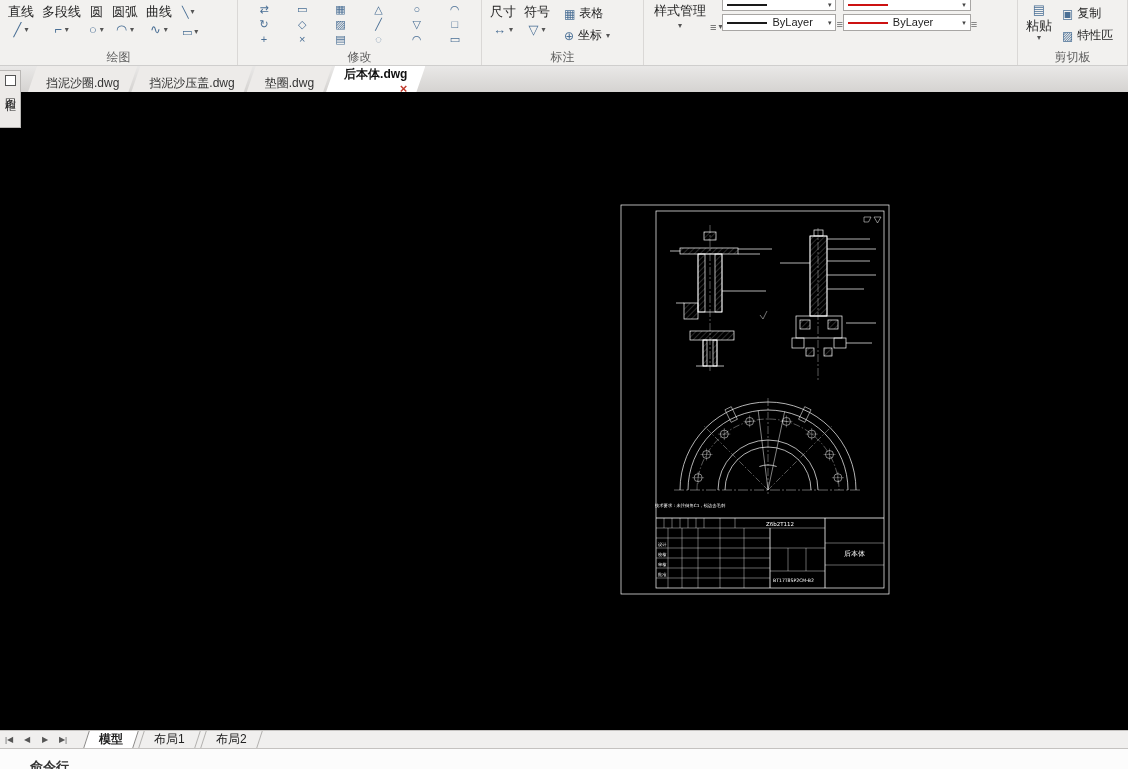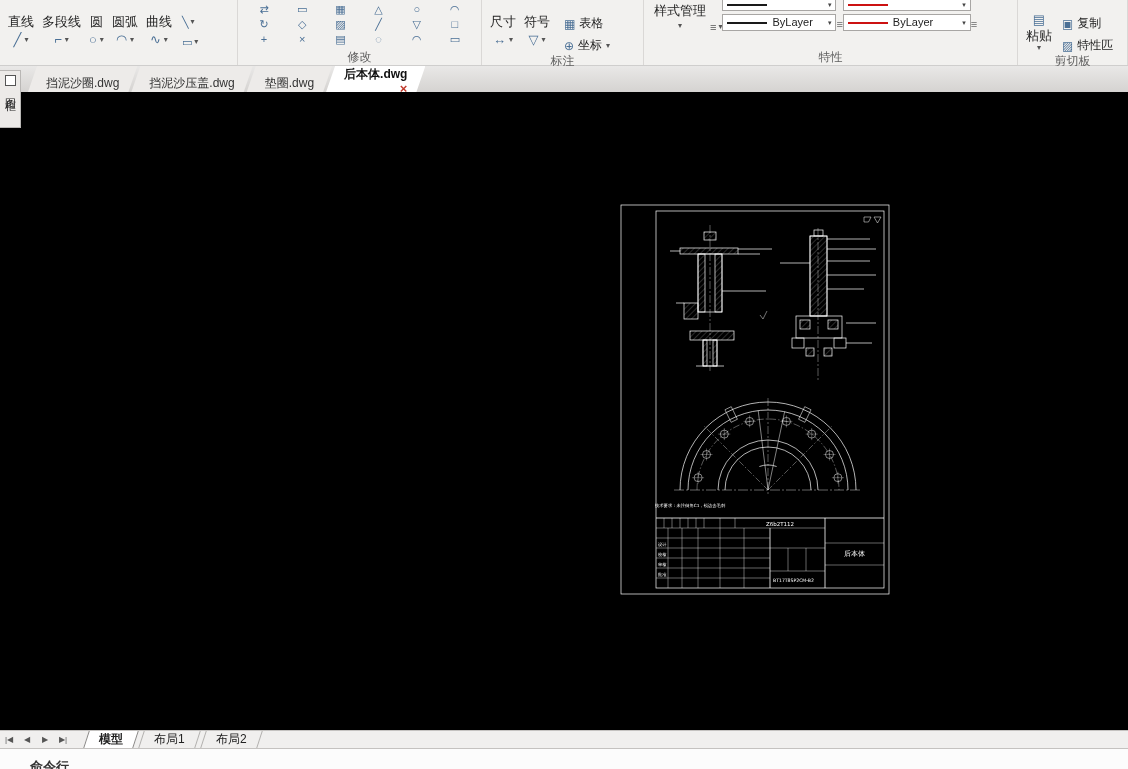--- a/index.html
+++ b/index.html
@@ -5,21 +5,21 @@
   * { margin:0; padding:0; box-sizing:border-box; }
   html,body { width:1128px; height:769px; overflow:hidden;
               font-family:"Liberation Sans","DejaVu Sans",sans-serif; }
   .app { position:relative; width:1128px; height:769px; background:#777; }
 
   
   .ribbon { position:absolute; top:0; left:0; width:1128px; height:66px;
             background:#f2f1ef; border-bottom:1px solid #cfcecd; display:flex; }
   .rgroup { position:relative; height:100%; border-right:1px solid #dad8d6;
             display:flex; flex-direction:column; flex:0 0 auto; }
-  .rgroup-content { flex:1; display:flex; align-items:flex-start; padding:11px 4px 0; }
+  .rgroup-content { flex:1; display:flex; align-items:flex-start; padding:1px 4px 0; }
   .rgroup-label { height:15px; text-align:center; font-size:12px; color:#5f5f5f; line-height:14px; }
   .tool { display:flex; flex-direction:column; align-items:center; padding:2px 4px; }
   .tool .tlabel { font-size:13px; color:#1f1f1f; white-space:nowrap; line-height:17px; }
   .trow { display:flex; align-items:center; gap:3px; margin-top:3px; }
   .ticon { font-size:13px; color:#4a6f95; line-height:14px; }
   .tdrop { font-size:8px; color:#555; line-height:8px; }
   .mini-col { display:flex; flex-direction:column; gap:6px; padding:4px 2px 0 6px; }
   .mini { display:flex; align-items:center; gap:2px; }
   .mini .ticon { font-size:11px; }
 
@@ -129,20 +129,21 @@
           <span class="mini">
               <span class="ticon">╲</span>
               <span class="tdrop">▾</span>
             </span>
           <span class="mini">
               <span class="ticon">▭</span>
               <span class="tdrop">▾</span>
             </span>
         </div>
       </div>
+      <div class="rgroup-label">绘图</div>
     </div>
 
     <div class="rgroup" style="width:244px">
       <div class="rgroup-content modify-grid">
         <span class="mcell">⇄</span>
         <span class="mcell">▭</span>
         <span class="mcell">▦</span>
         <span class="mcell">△</span>
         <span class="mcell">○</span>
         <span class="mcell">◠</span>
@@ -225,21 +226,20 @@
             <span class="cdrop">▾</span>
           </div>
           <div class="combo wide">
             <span class="sample" style="background: rgb(204, 17, 17);"></span>
             <span class="cval">ByLayer</span>
             <span class="cdrop">▾</span>
           </div>
         </div>
         <span class="layer-mini">≡</span>
       </div>
-      <div class="rgroup-label">特性</div>
     </div>
 
     <div class="rgroup" style="flex:1">
       <div class="rgroup-content">
         <div class="tool">
           <span class="trow" style="margin-top:0">
               <span class="ticon">▤</span>
             </span>
           <span class="tlabel">粘贴</span>
           <span class="tdrop">▾</span>

